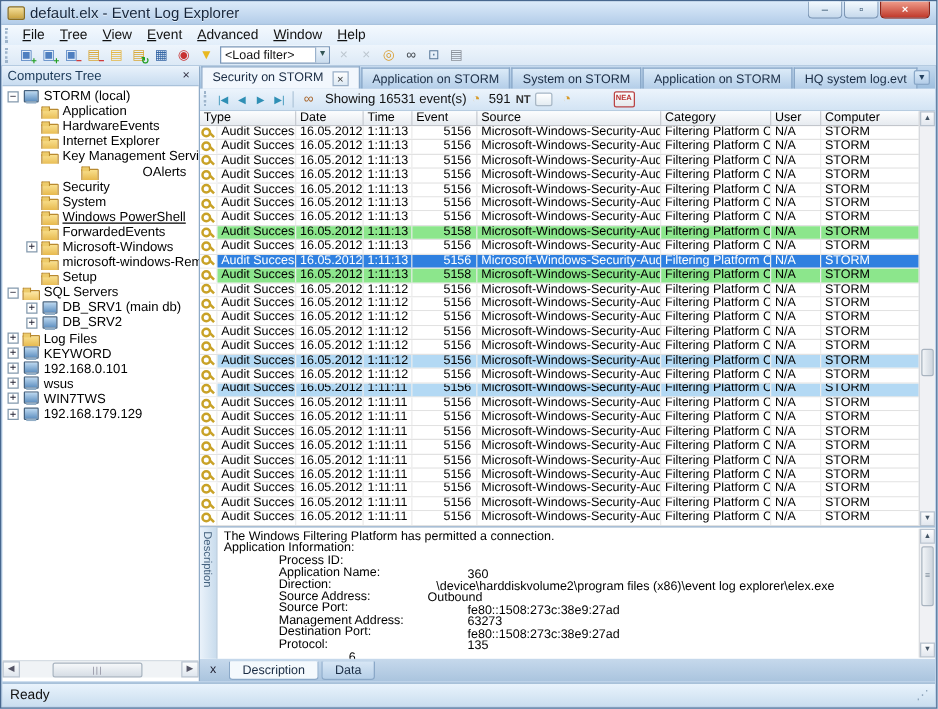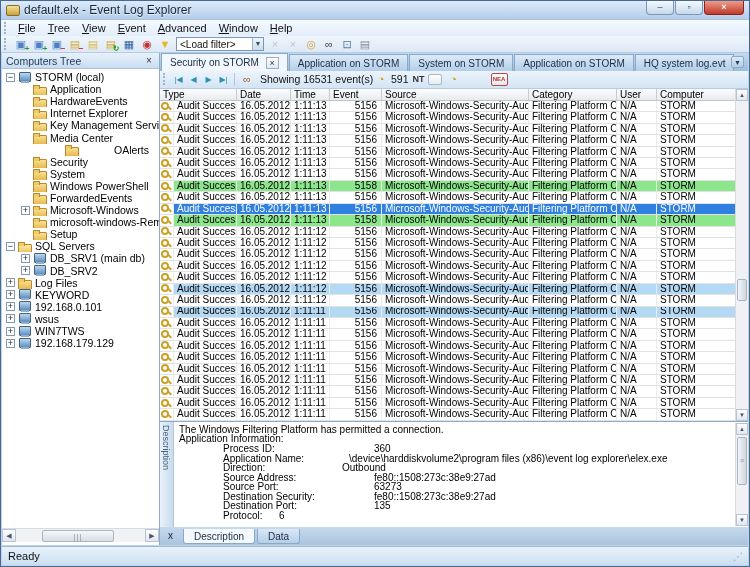--- a/index.html
+++ b/index.html
@@ -80,21 +80,21 @@
   .vscroll{position:absolute;top:0;right:0;width:13px;bottom:0;background:#f0f1f4;border-left:1px solid #d8dade;}
   .varrow{position:absolute;left:0;right:0;height:12px;background:linear-gradient(#fdfdfe,#e2e7ee);border:1px solid #b9c3cf;font-size:6px;line-height:11px;text-align:center;color:#456;}
   .vthumb{position:absolute;left:1px;right:1px;background:linear-gradient(90deg,#f2f5f8,#cfd6de);border:1px solid #a9b4c0;border-radius:2px;}
 
   
   .descpane{height:107px;border-top:1px solid #8fabc8;background:#fff;display:flex;position:relative;}
   .dstrip{width:14px;flex:none;background:linear-gradient(90deg,#eaf2fa,#c9dced);border-right:1px solid #b3c8dc;position:relative;}
   .dstrip span{position:absolute;top:3px;left:1px;writing-mode:vertical-rl;font-size:9px;color:#44617e;}
   .dcontent{flex:1;overflow:hidden;padding:3px 16px 0 5px;font-size:10px;color:#000;}
   .dline{position:relative;height:9.6px;line-height:9.6px;white-space:nowrap;}
-  .dval{position:absolute;top:0;}
+  .dval{position:absolute;top:11px;}
   .dvscroll{position:absolute;top:1px;right:0;width:13px;bottom:1px;background:#f0f1f4;border-left:1px solid #d8dade;}
 
   .btabs{height:18px;background:linear-gradient(#c6d9ec,#aac4de);display:flex;align-items:center;padding-left:2px;}
   .bx{width:13px;height:13px;font-size:10px;line-height:12px;text-align:center;color:#223;margin:0 6px 0 2px;}
   .btab{height:15px;padding:0 10px;font-size:10px;line-height:15px;color:#1a2c44;background:linear-gradient(#d8e7f5,#b6cfe8);border:1px solid #8aa8c8;border-top:none;border-radius:0 0 3px 3px;margin-right:2px;}
   .btab.active{background:#f4f9fd;}
 
   
   .statusbar{position:absolute;left:1px;right:1px;bottom:1px;height:19px;background:linear-gradient(#e9f3fc,#cadeef);border-top:1px solid #9db8d2;display:flex;align-items:center;padding:0 6px;font-size:11px;color:#111;}
   .rgrip{margin-left:auto;color:#8fa6bc;font-size:10px;letter-spacing:-1px;}
@@ -207,41 +207,36 @@
           <div class="titem" style="padding-left: 19px;">
             <span class="exp noexp"></span>
             <span class="tic folder"></span>
             <span class="tlabel">Internet Explorer</span>
           </div>
           <div class="titem" style="padding-left: 19px;">
             <span class="exp noexp"></span>
             <span class="tic folder"></span>
             <span class="tlabel">Key Management Service</span>
           </div>
-          <div class="titem" style="padding-left: 19px;">
-            <span class="exp noexp"></span>
-            <span class="tic folder"></span>
-            <span class="tlabel">Media Center</span>
-          </div>
           <div class="titem" style="padding-left: 19px; gap: 32px;">
             <span class="exp noexp"></span>
             <span class="tic folder"></span>
             <span class="tlabel">OAlerts</span>
           </div>
           <div class="titem" style="padding-left: 19px;">
             <span class="exp noexp"></span>
             <span class="tic folder"></span>
             <span class="tlabel">Security</span>
           </div>
           <div class="titem" style="padding-left: 19px;">
             <span class="exp noexp"></span>
             <span class="tic folder"></span>
             <span class="tlabel">System</span>
           </div>
-          <div class="titem" style="padding-left: 19px;">
+          <div class="titem" style="padding-left: 19px; text-decoration: underline;">
             <span class="exp noexp"></span>
             <span class="tic folder"></span>
             <span class="tlabel">Windows PowerShell</span>
           </div>
           <div class="titem" style="padding-left: 19px;">
             <span class="exp noexp"></span>
             <span class="tic folder"></span>
             <span class="tlabel">ForwardedEvents</span>
           </div>
           <div class="titem" style="padding-left: 19px;">
@@ -751,21 +746,21 @@
           <span>Description</span>
         </div>
         <div class="dcontent" id="dcontent">
             <div class="dline"><span class="dlab" style="margin-left: 0px;">The Windows Filtering Platform has permitted a connection.</span></div>
             <div class="dline"><span class="dlab" style="margin-left: 0px;">Application Information:</span></div>
             <div class="dline"><span class="dlab" style="margin-left: 44px;">Process ID:</span><span class="dval" style="left: 195px;">360</span></div>
             <div class="dline"><span class="dlab" style="margin-left: 44px;">Application Name:</span><span class="dval" style="left: 170px;">\device\harddiskvolume2\program files (x86)\event log explorer\elex.exe</span></div>
             <div class="dline"><span class="dlab" style="margin-left: 44px;">Direction:</span><span class="dval" style="left: 163px;">Outbound</span></div>
             <div class="dline"><span class="dlab" style="margin-left: 44px;">Source Address:</span><span class="dval" style="left: 195px;">fe80::1508:273c:38e9:27ad</span></div>
             <div class="dline"><span class="dlab" style="margin-left: 44px;">Source Port:</span><span class="dval" style="left: 195px;">63273</span></div>
-            <div class="dline"><span class="dlab" style="margin-left: 44px;">Destination Security:</span><span class="dval" style="left: 195px;">fe80::1508:273c:38e9:27ad</span></div>
+            <div class="dline"><span class="dlab" style="margin-left: 44px;">Management Address:</span><span class="dval" style="left: 195px;">fe80::1508:273c:38e9:27ad</span></div>
             <div class="dline"><span class="dlab" style="margin-left: 44px;">Destination Port:</span><span class="dval" style="left: 195px;">135</span></div>
             <div class="dline"><span class="dlab" style="margin-left: 44px;">Protocol:</span><span class="dval" style="left: 100px;">6</span></div>
           </div>
         <div class="dvscroll">
           <span class="varrow" style="top:0;">▲</span>
           <span class="vthumb" style="top:14px;height:48px;text-align:center;font-size:7px;line-height:46px;color:#8a96a4;">≡</span>
           <span class="varrow" style="bottom:0;">▼</span>
         </div>
       </div>
 

